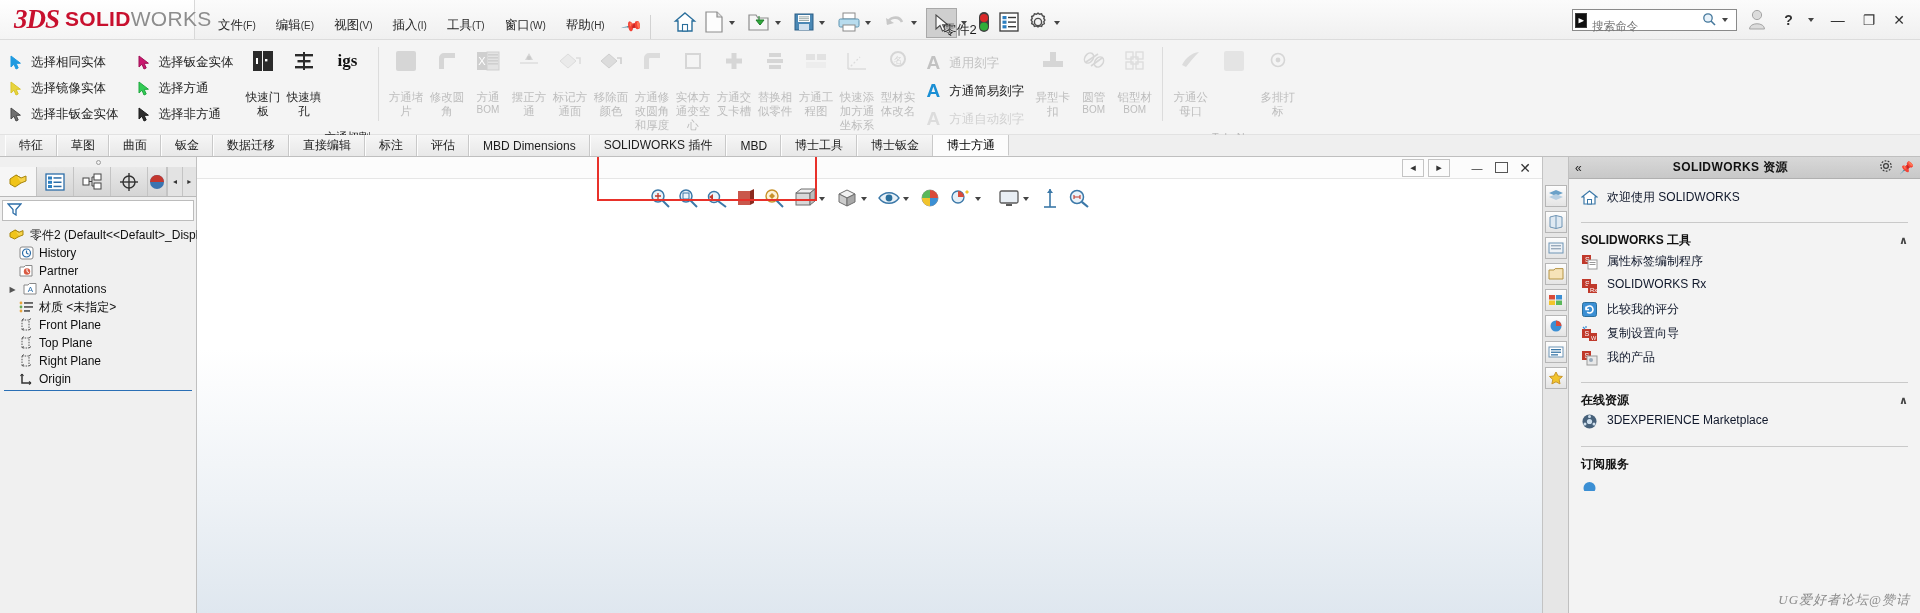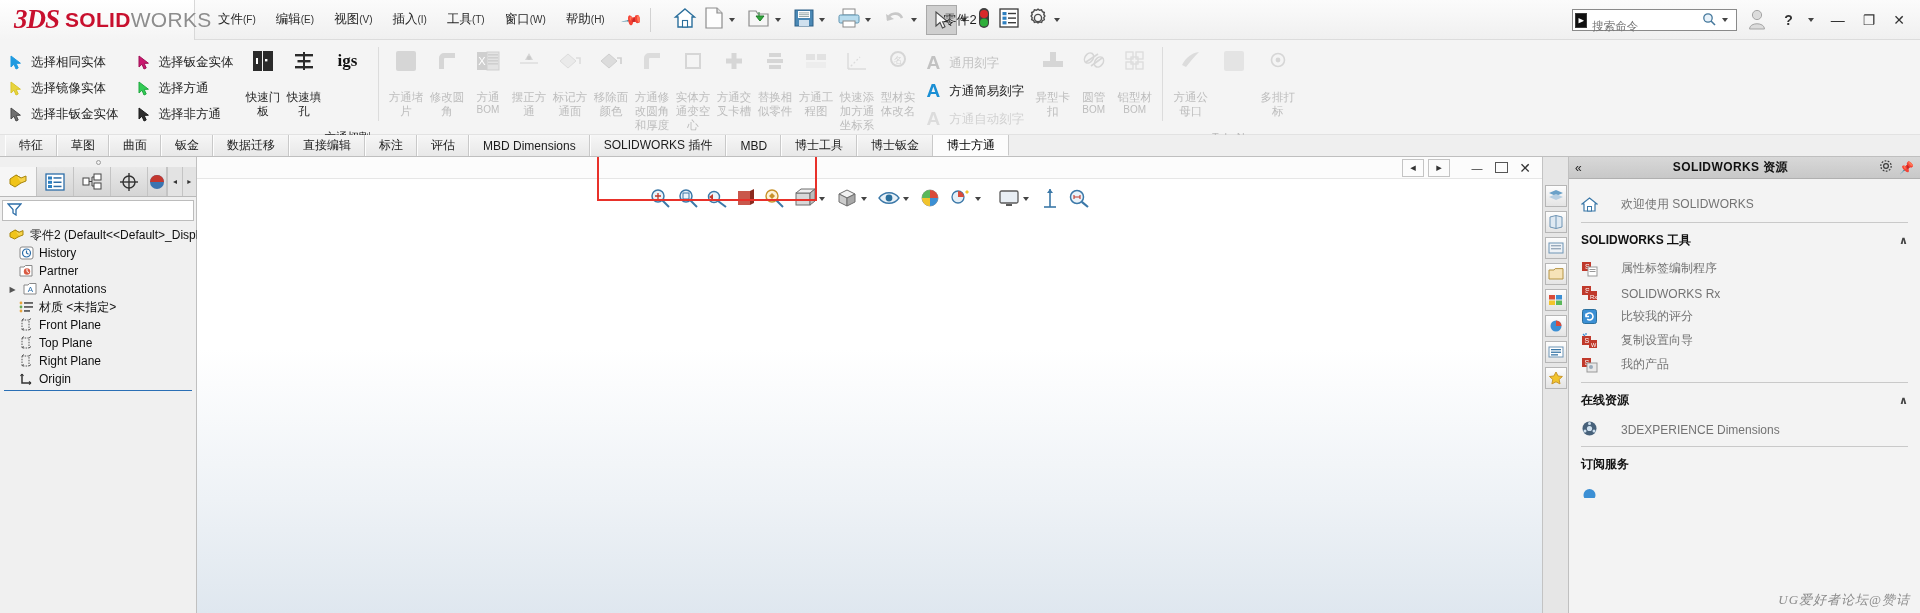--- a/index.html
+++ b/index.html
@@ -10,21 +10,21 @@
     background:#f0f0f0;
     -webkit-font-smoothing:antialiased;
   }
   .app{ position:relative; width:1920px; height:613px; background:#f0f0f0; }
 
   
   .titlebar{
     position:relative; height:40px; width:100%;
     background:linear-gradient(#fbfbfb,#f0f0f0);
     border-bottom:1px solid #dcdcdc;
-    display:flex; align-items:center;
+    display:flex; align-items:flex-end;
   }
   .logo-wrap{
     width:195px; height:40px; display:flex; align-items:center;
     padding-left:14px;
     background:linear-gradient(#ffffff,#f4f4f4);
     border-right:1px solid #d8d8d8;
   }
   .ds-mark{
     font-family:"Liberation Serif","DejaVu Serif",serif;
     font-size:27px; font-style:italic; font-weight:700; color:#c8102e;
@@ -210,21 +210,21 @@
   .taskpane{
     width:352px; background:#f3f3f3; border-left:1px solid #c0c0c0;
     display:flex; flex-direction:column;
   }
   .tp-head{
     height:22px; background:linear-gradient(#d8d8d8,#c8c8c8); border-bottom:1px solid #b0b0b0;
     display:flex; align-items:center; padding:0 6px; gap:6px;
   }
   .tp-head .ttl{ flex:1; text-align:center; font-size:12px; font-weight:700; color:#111; letter-spacing:.4px;}
   .tp-body{ padding:10px 12px 0 12px; background:#f3f3f3; flex:1; overflow:hidden;}
-  .tp-row{ display:flex; align-items:flex-end; gap:23px; height:24px; font-size:12px; color:#737373;}
+  .tp-row{ display:flex; align-items:flex-start; gap:9px; height:24px; font-size:12px; color:#0f172a;}
   .tp-row .ic{ width:17px;height:17px;display:flex;align-items:center;justify-content:center;flex:0 0 17px;}
   .tp-sep{ height:1px; background:#c9c9c9; margin:9px 0 7px 0; }
   .tp-sec{
     display:flex; align-items:center; justify-content:space-between;
     font-size:12px; font-weight:700; color:#111; height:20px; margin-bottom:3px;
   }
   .chev{ font-size:11px; color:#444; }
 
   .watermark{
     position:absolute; right:10px; bottom:4px; font-size:13px; color:#8b8b8b;
@@ -1154,21 +1154,21 @@
         <div class="tp-row">
           <span class="ic">
             <svg width="17" height="17" viewBox="0 0 17 17">
                 <circle cx="8.5" cy="8.5" r="7" fill="#47617a"></circle>
                 <circle cx="8.5" cy="8.5" r="2.6" fill="#cfe0ee"></circle>
                 <circle cx="8.5" cy="3.4" r="1.5" fill="#cfe0ee"></circle>
                 <circle cx="13" cy="11" r="1.5" fill="#cfe0ee"></circle>
                 <circle cx="4" cy="11" r="1.5" fill="#cfe0ee"></circle>
               </svg>
           </span>
-          <span>3DEXPERIENCE Dimensions</span>
+          <span>3DEXPERIENCE Marketplace</span>
         </div>
 
         <div class="tp-sep"></div>
 
         <div class="tp-sec">
           <span>订阅服务</span>
         </div>
         <div class="tp-row">
           <span class="ic">
             <svg width="17" height="10" viewBox="0 0 17 10">

